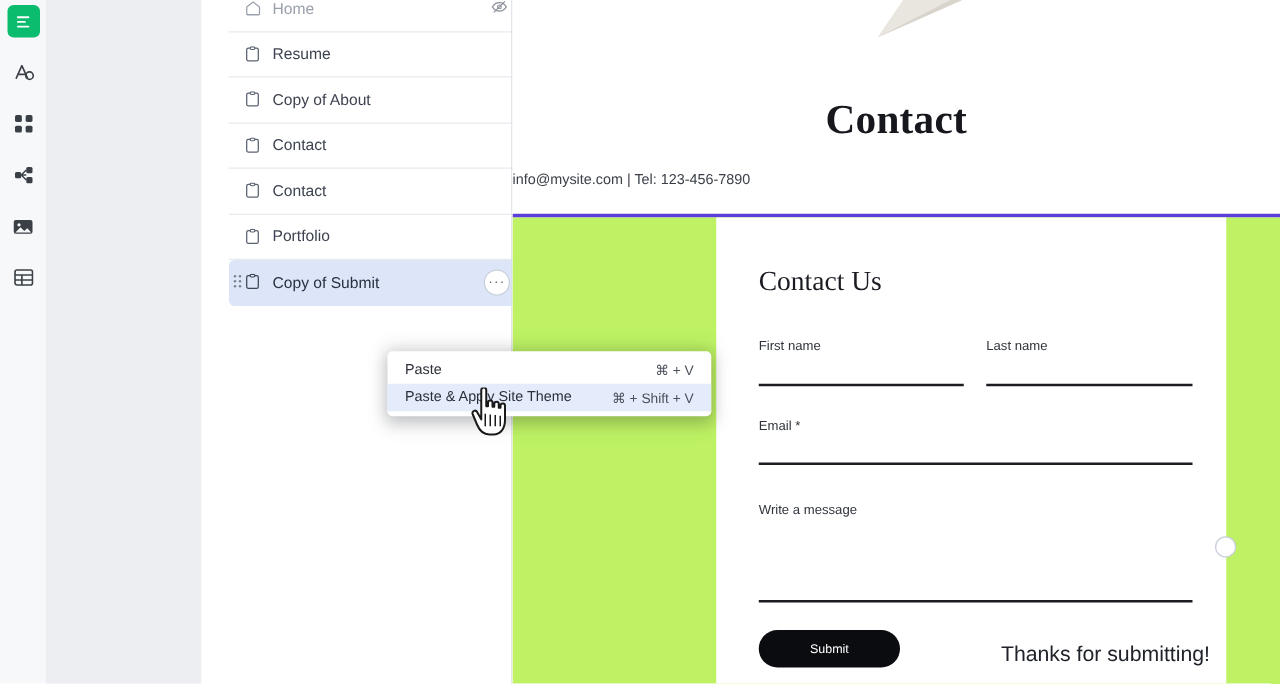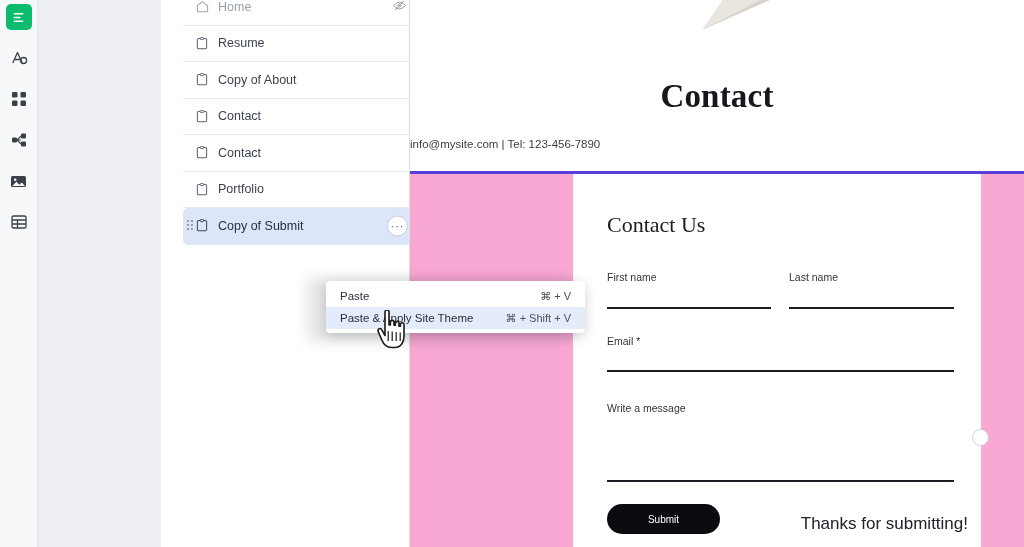--- a/index.html
+++ b/index.html
@@ -141,21 +141,21 @@
     color: #3b4048;
   }
   .purple-bar {
     position: absolute; left: 0; top: 171px;
     width: 614px; height: 3px;
     background: #5b3fd8;
   }
   .form-shell {
     position: absolute; left: 0; top: 174px;
     width: 614px; height: 373px;
-    background: #f9a8d4;
+    background: #bef264;
   }
   .form-card {
     position: absolute; left: 163px; top: 0;
     width: 408px; height: 373px;
     background: #ffffff;
   }
   .form-title {
     position: absolute; left: 34px; top: 38px;
     font-family: "Liberation Serif", serif;
     font-size: 22px;
@@ -214,21 +214,20 @@
     border-radius: 6px;
   }
   .ctx-menu {
     position: absolute; left: 310px; top: 281px;
     width: 259px;
     background: #ffffff;
     border-radius: 4px;
     box-shadow: 0 3px 12px rgba(17,24,39,0.20);
     padding: 4px 0;
     overflow: hidden;
-    margin-left: 16px;
   }
   .ctx-item {
     height: 22px;
     display: flex; align-items: center;
     justify-content: space-between;
     padding: 0 14px;
     font-size: 11.5px;
     color: #2b2f38;
   }
   .ctx-item.hover { background: #e4ecfb; }

